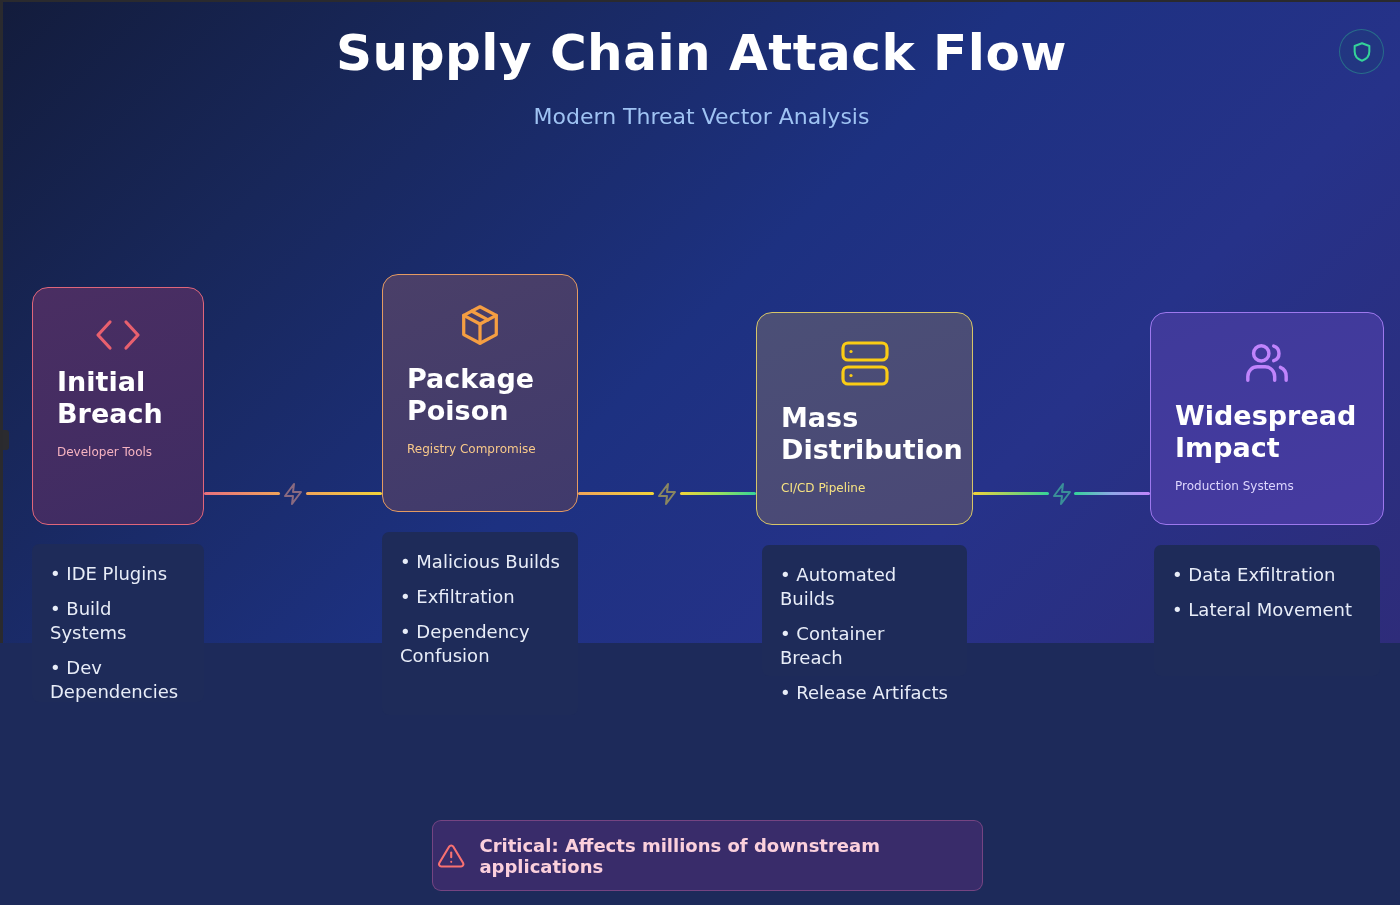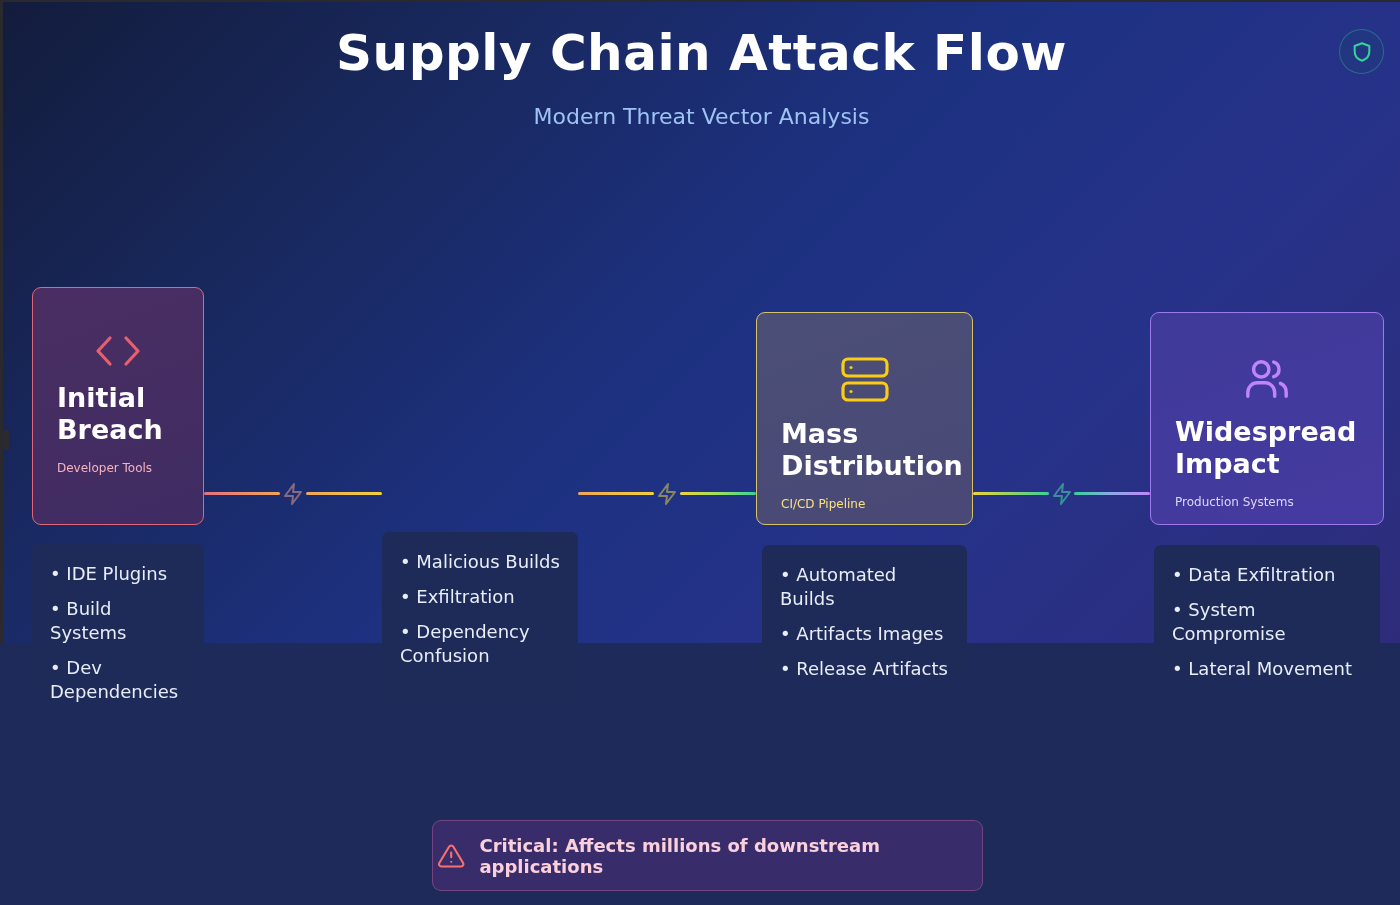--- a/index.html
+++ b/index.html
@@ -27,22 +27,22 @@
     position: absolute; left: 0; right: 0; top: 102px; text-align: center;
     color: #9fc3f3; font-size: 22px;
   }
   .shield-btn {
     position: absolute; left: 1336px; top: 27px; width: 45px; height: 45px;
     border-radius: 50%; border: 1px solid rgba(52, 211, 153, 0.35);
     background: rgba(30, 60, 120, 0.4);
     display: flex; align-items: center; justify-content: center;
   }
   .stage {
-    position: absolute; border-radius: 9px; border: 1.5px solid;
-    padding: 16px 24px;
+    position: absolute; border-radius: 16px; border: 1.5px solid;
+    padding: 0 24px;
   }
   .stage .icon { display: flex; justify-content: center; }
   .stage .name {
     color: #ffffff; font-weight: bold; font-size: 27px; line-height: 32px;
   }
   .stage .sub { font-size: 12px; line-height: 25px; margin-top: 10px; }
 
   .s1 { left: 29px; top: 285px; width: 172px; height: 238px; background: linear-gradient(160deg,#4a2e62,#3f2c63); border-color: #e0667a; }
   .s1 .icon { margin-top: 30px; margin-bottom: 14px; }
   .s1 .sub { color: #f6b3c0; }
@@ -121,20 +121,35 @@
           <path d="M33 4 L45 17 L33 30"></path>
       </svg>
     </div>
     <div class="name">
       <div>Initial</div>
       <div>Breach</div>
     </div>
     <div class="sub">Developer Tools</div>
   </div>
 
+  <div class="stage s2">
+    <div class="icon">
+      <svg width="46" height="48" viewBox="0 0 24 24" fill="none" stroke="#f59e42" stroke-width="1.7" stroke-linecap="round" stroke-linejoin="round">
+        <path d="M12 2.5 L20.5 7 V17 L12 21.5 L3.5 17 V7 Z"></path>
+        <path d="M3.5 7 L12 11.5 L20.5 7"></path>
+          <path d="M12 11.5 V21.5"></path>
+        <path d="M7.8 4.8 L16.2 9.3"></path>
+      </svg>
+    </div>
+    <div class="name">
+      <div>Package</div>
+      <div>Poison</div>
+    </div>
+    <div class="sub">Registry Compromise</div>
+  </div>
 
   <div class="stage s3">
     <div class="icon">
       <svg width="50" height="48" viewBox="0 0 50 48" fill="none" stroke="#facc15" stroke-width="3.2">
         <rect x="3" y="3" width="44" height="17" rx="5"></rect>
         <rect x="3" y="27" width="44" height="17" rx="5"></rect>
         <circle cx="11" cy="11.5" r="1.6" fill="#facc15" stroke="none"></circle>
         <circle cx="11" cy="35.5" r="1.6" fill="#facc15" stroke="none"></circle>
       </svg>
     </div>
@@ -166,26 +181,25 @@
     <li>• Build Systems</li>
     <li>• Dev Dependencies</li>
   </ul>
   <ul class="details d2">
     <li>• Malicious Builds</li>
     <li>• Exfiltration</li>
     <li>• Dependency Confusion</li>
   </ul>
   <ul class="details d3">
     <li>• Automated Builds</li>
-    <li>• Artifacts Images</li>
+    <li>• Container Breach</li>
     <li>• Release Artifacts</li>
   </ul>
   <ul class="details d4">
     <li>• Data Exfiltration</li>
-    <li>• System Compromise</li>
     <li>• Lateral Movement</li>
   </ul>
 
   <div class="alert">
     <svg width="30" height="28" viewBox="0 0 24 24" fill="none" stroke="#f87171" stroke-width="1.8" stroke-linecap="round" stroke-linejoin="round">
       <path d="M10.3 3.9 L1.8 18 A2 2 0 0 0 3.5 21 H20.5 A2 2 0 0 0 22.2 18 L13.7 3.9 A2 2 0 0 0 10.3 3.9 Z"></path>
       <path d="M12 9 V13"></path>
         <path d="M12 17 H12.01"></path>
     </svg>
     <span class="text">Critical: Affects millions of downstream applications</span>

